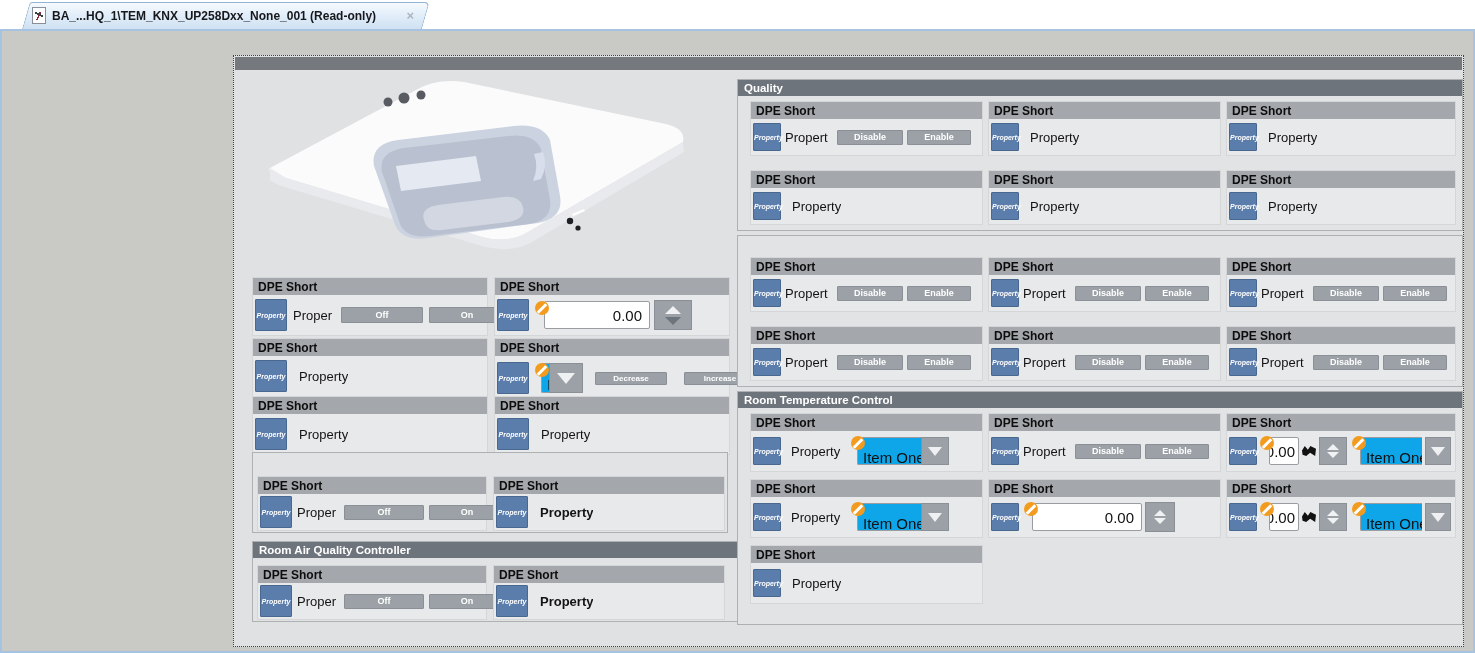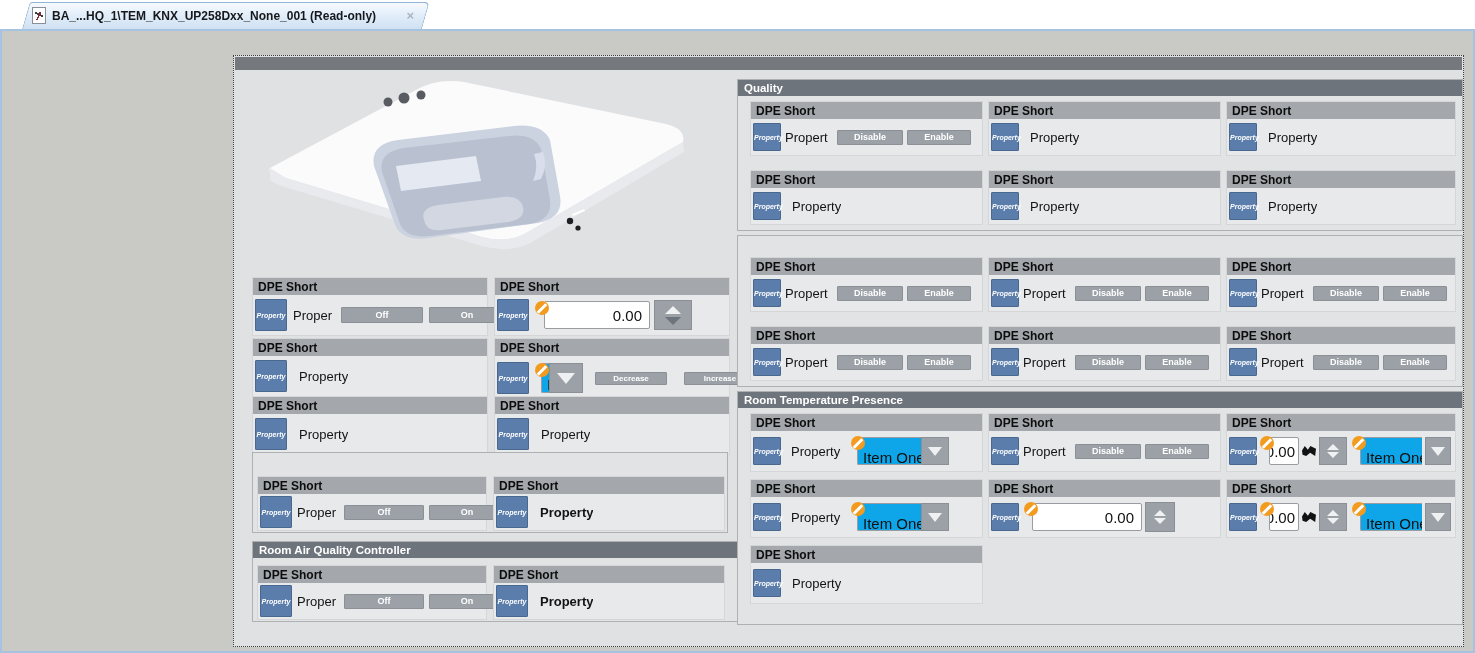--- a/index.html
+++ b/index.html
@@ -325,21 +325,21 @@
           <button class="pbtn sm">Property</button>
           <span class="plabel" style="width:48px;flex:none;">Propert</span>
           <button class="gbtn" style="width:66px;height:15px;">Disable</button>
           <button class="gbtn" style="width:64px;height:15px;">Enable</button>
         </div>
       </div>
     </div>
   </div>
 
   <div class="sec-box" style="left:737px;top:391px;width:726px;height:234px;">
-    <div class="sec-h">Room Temperature Presence</div>
+    <div class="sec-h">Room Temperature Control</div>
     <div style="position:absolute;left:12px;top:21px;display:grid;grid-template-columns:233px 233px 230px;gap:7px 5px;">
 
       <div class="dpe" style="position:relative;">
         <div class="dpe-h">DPE Short</div>
         <div class="dpe-r h40" style="gap:0;">
           <button class="pbtn sm">Property</button>
           <span class="plabel" style="margin-left:10px;width:56px;flex:none;">Property</span>
           <span class="ovr" style="margin:-16px -8px 0 4px;"></span>
           <div class="ddfield" style="width:64px;height:28px;">
             <span>Item One</span>

